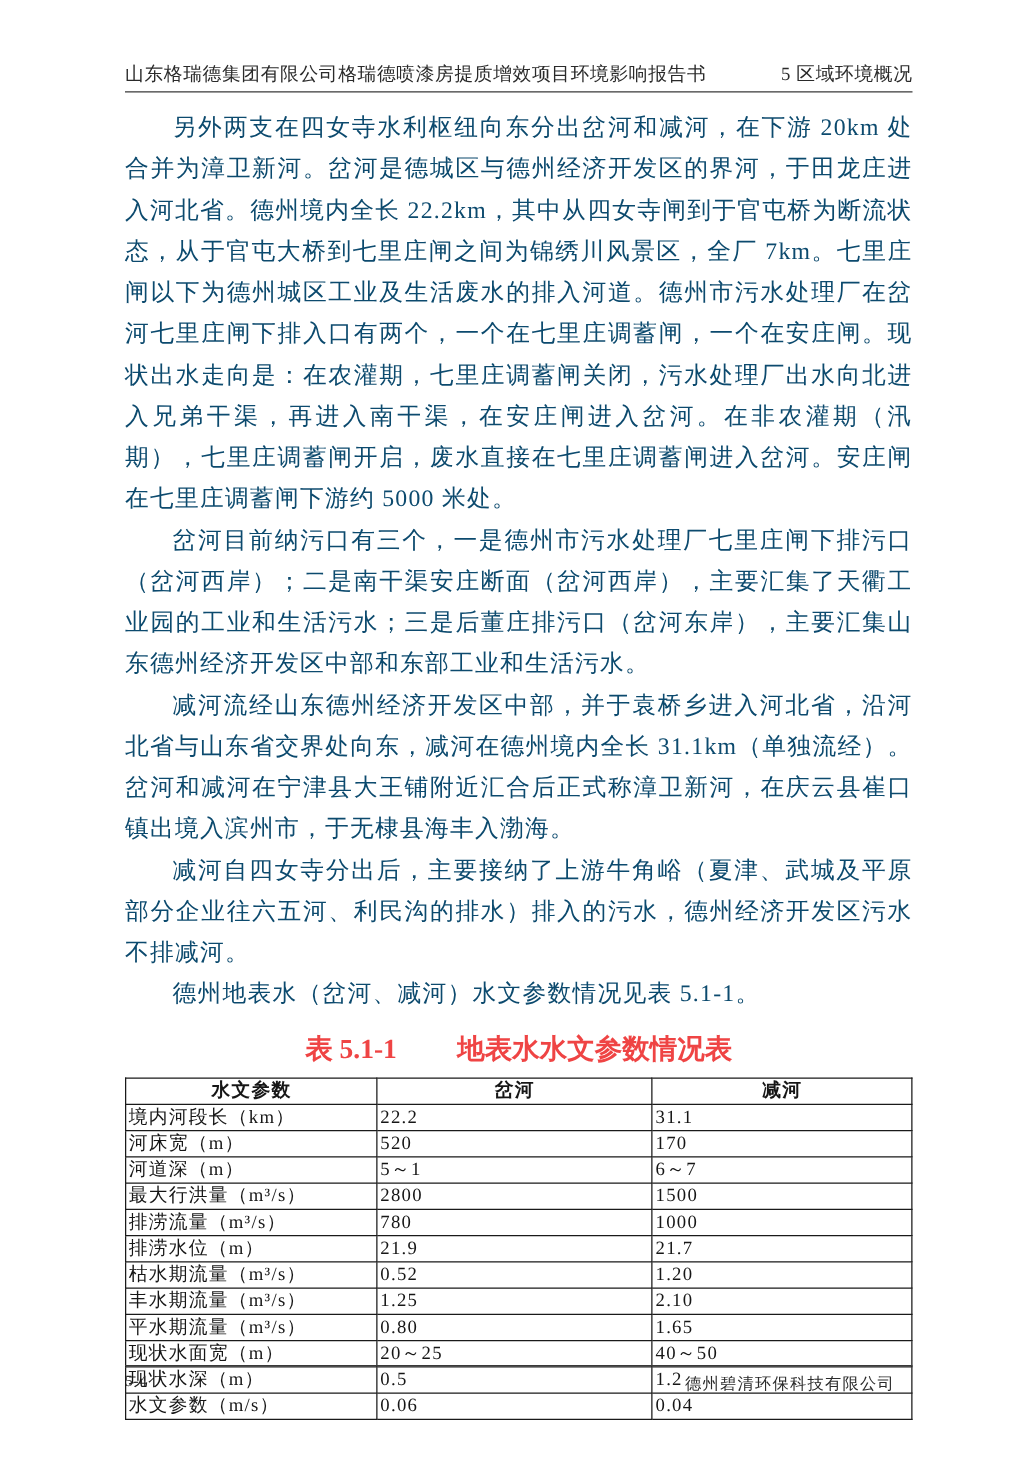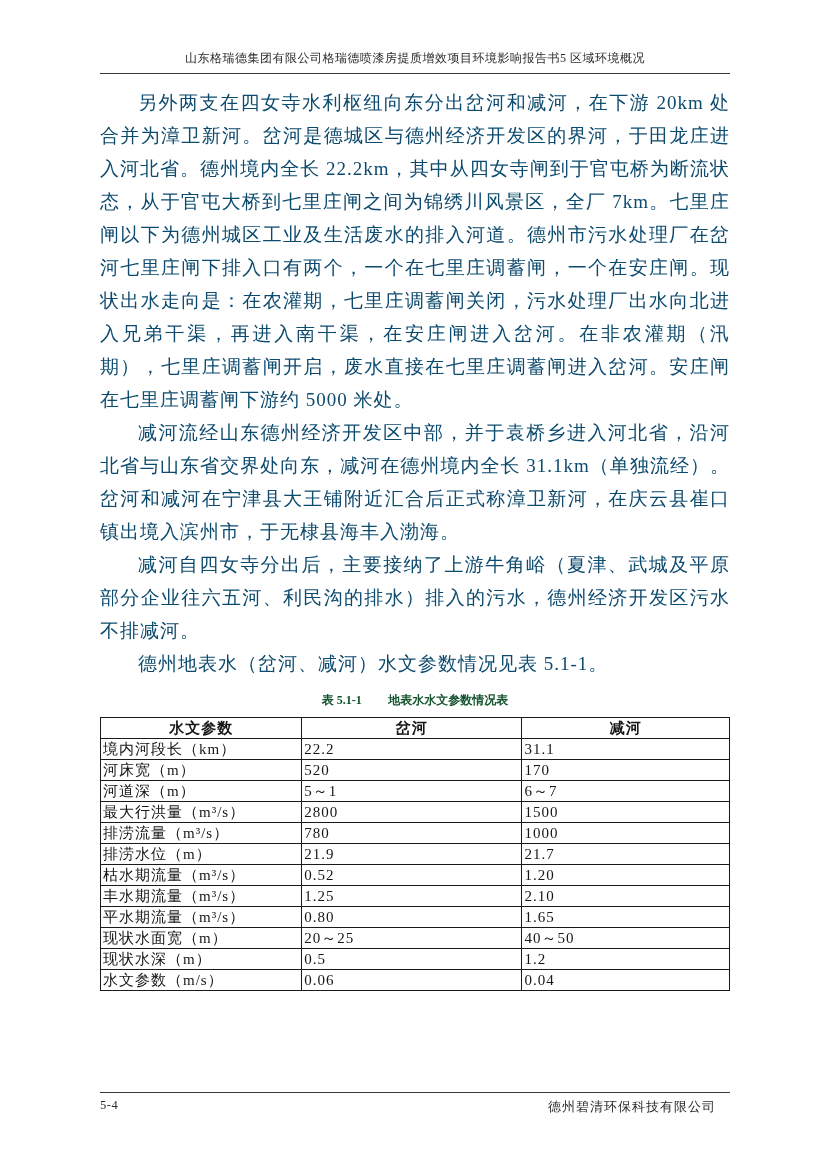--- a/index.html
+++ b/index.html
@@ -14,23 +14,23 @@
     color: #1c1c1c;
     overflow: hidden;
   }
   
   .header {
     position: absolute;
     left: 100px;
     right: 97px;
     top: 50px;
     display: flex;
-    justify-content: center;
+    justify-content: space-between;
     align-items: baseline;
-    font-size: 12px;
+    font-size: 15px;
     letter-spacing: 0.5px;
     color: #2a2a2a;
   }
   .header-rule {
     position: absolute;
     left: 100px;
     right: 97px;
     top: 73px;
     border-top: 1.6px solid #3a3a3a;
   }
@@ -48,22 +48,22 @@
     letter-spacing: 1px;
     text-align: justify;
     text-indent: 2em;
     color: #0c4a6e;
   }
   
   .table-caption {
     margin: 12px 0 8px 0;
     text-align: center;
     font-weight: bold;
-    font-size: 12px;
-    color: #14532d;
+    font-size: 22px;
+    color: #ef4444;
   }
   .table-caption .cap-title { margin-left: 2.2em; }
   table.data-table {
     width: 100%;
     border-collapse: collapse;
     table-layout: fixed;
   }
   table.data-table col.c1 { width: 32%; }
   table.data-table col.c2 { width: 35%; }
   table.data-table col.c3 { width: 33%; }
@@ -113,20 +113,21 @@
 <div class="page">
 
   <div class="header">
     <span>山东格瑞德集团有限公司格瑞德喷漆房提质增效项目环境影响报告书</span>
     <span>5 区域环境概况</span>
   </div>
   <div class="header-rule"></div>
 
   <div class="content">
     <p>另外两支在四女寺水利枢纽向东分出岔河和减河，在下游 20km 处合并为漳卫新河。岔河是德城区与德州经济开发区的界河，于田龙庄进入河北省。德州境内全长 22.2km，其中从四女寺闸到于官屯桥为断流状态，从于官屯大桥到七里庄闸之间为锦绣川风景区，全厂 7km。七里庄闸以下为德州城区工业及生活废水的排入河道。德州市污水处理厂在岔河七里庄闸下排入口有两个，一个在七里庄调蓄闸，一个在安庄闸。现状出水走向是：在农灌期，七里庄调蓄闸关闭，污水处理厂出水向北进入兄弟干渠，再进入南干渠，在安庄闸进入岔河。在非农灌期（汛期），七里庄调蓄闸开启，废水直接在七里庄调蓄闸进入岔河。安庄闸在七里庄调蓄闸下游约 5000 米处。</p>
+    <p>岔河目前纳污口有三个，一是德州市污水处理厂七里庄闸下排污口（岔河西岸）；二是南干渠安庄断面（岔河西岸），主要汇集了天衢工业园的工业和生活污水；三是后董庄排污口（岔河东岸），主要汇集山东德州经济开发区中部和东部工业和生活污水。</p>
     <p>减河流经山东德州经济开发区中部，并于袁桥乡进入河北省，沿河北省与山东省交界处向东，减河在德州境内全长 31.1km（单独流经）。岔河和减河在宁津县大王铺附近汇合后正式称漳卫新河，在庆云县崔口镇出境入滨州市，于无棣县海丰入渤海。</p>
     <p>减河自四女寺分出后，主要接纳了上游牛角峪（夏津、武城及平原部分企业往六五河、利民沟的排水）排入的污水，德州经济开发区污水不排减河。</p>
     <p>德州地表水（岔河、减河）水文参数情况见表 5.1-1。</p>
 
     <div class="table-caption">
       <span class="cap-label">表 5.1-1</span><span class="cap-title">地表水水文参数情况表</span>
     </div>
 
     <table class="data-table">
       <colgroup>

